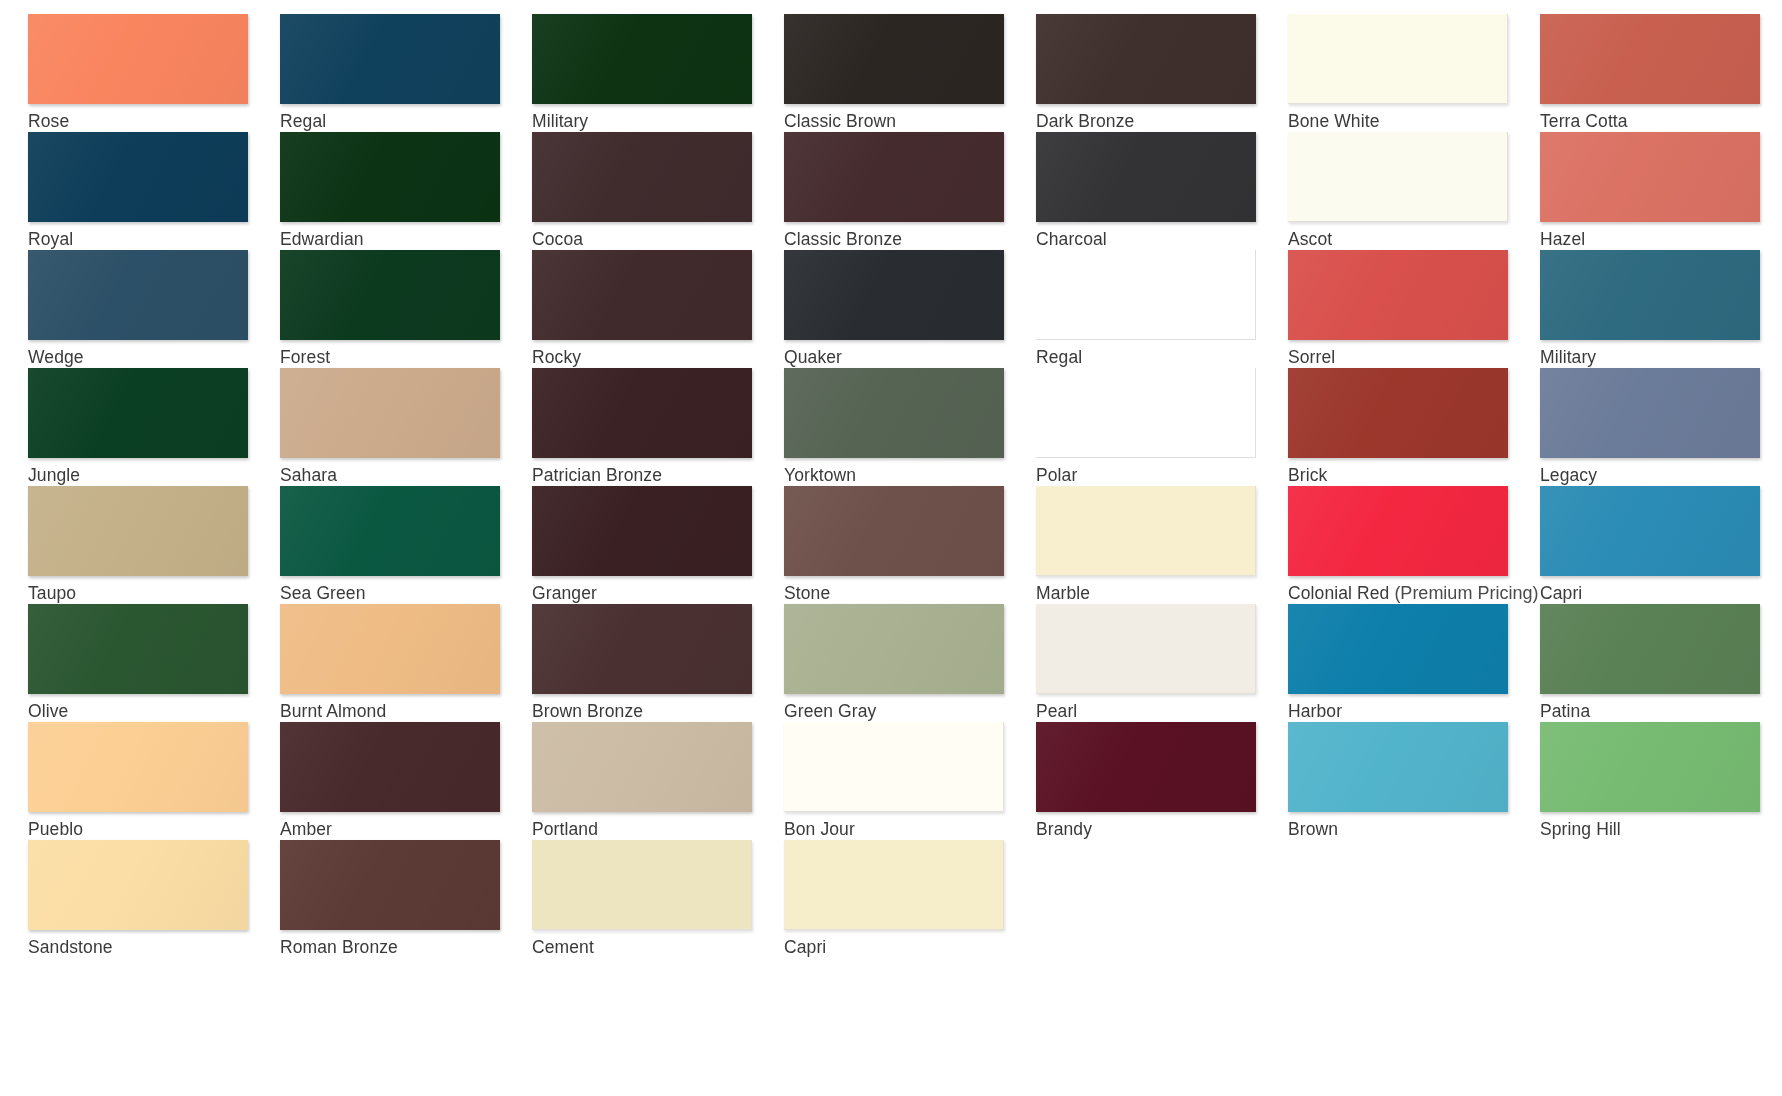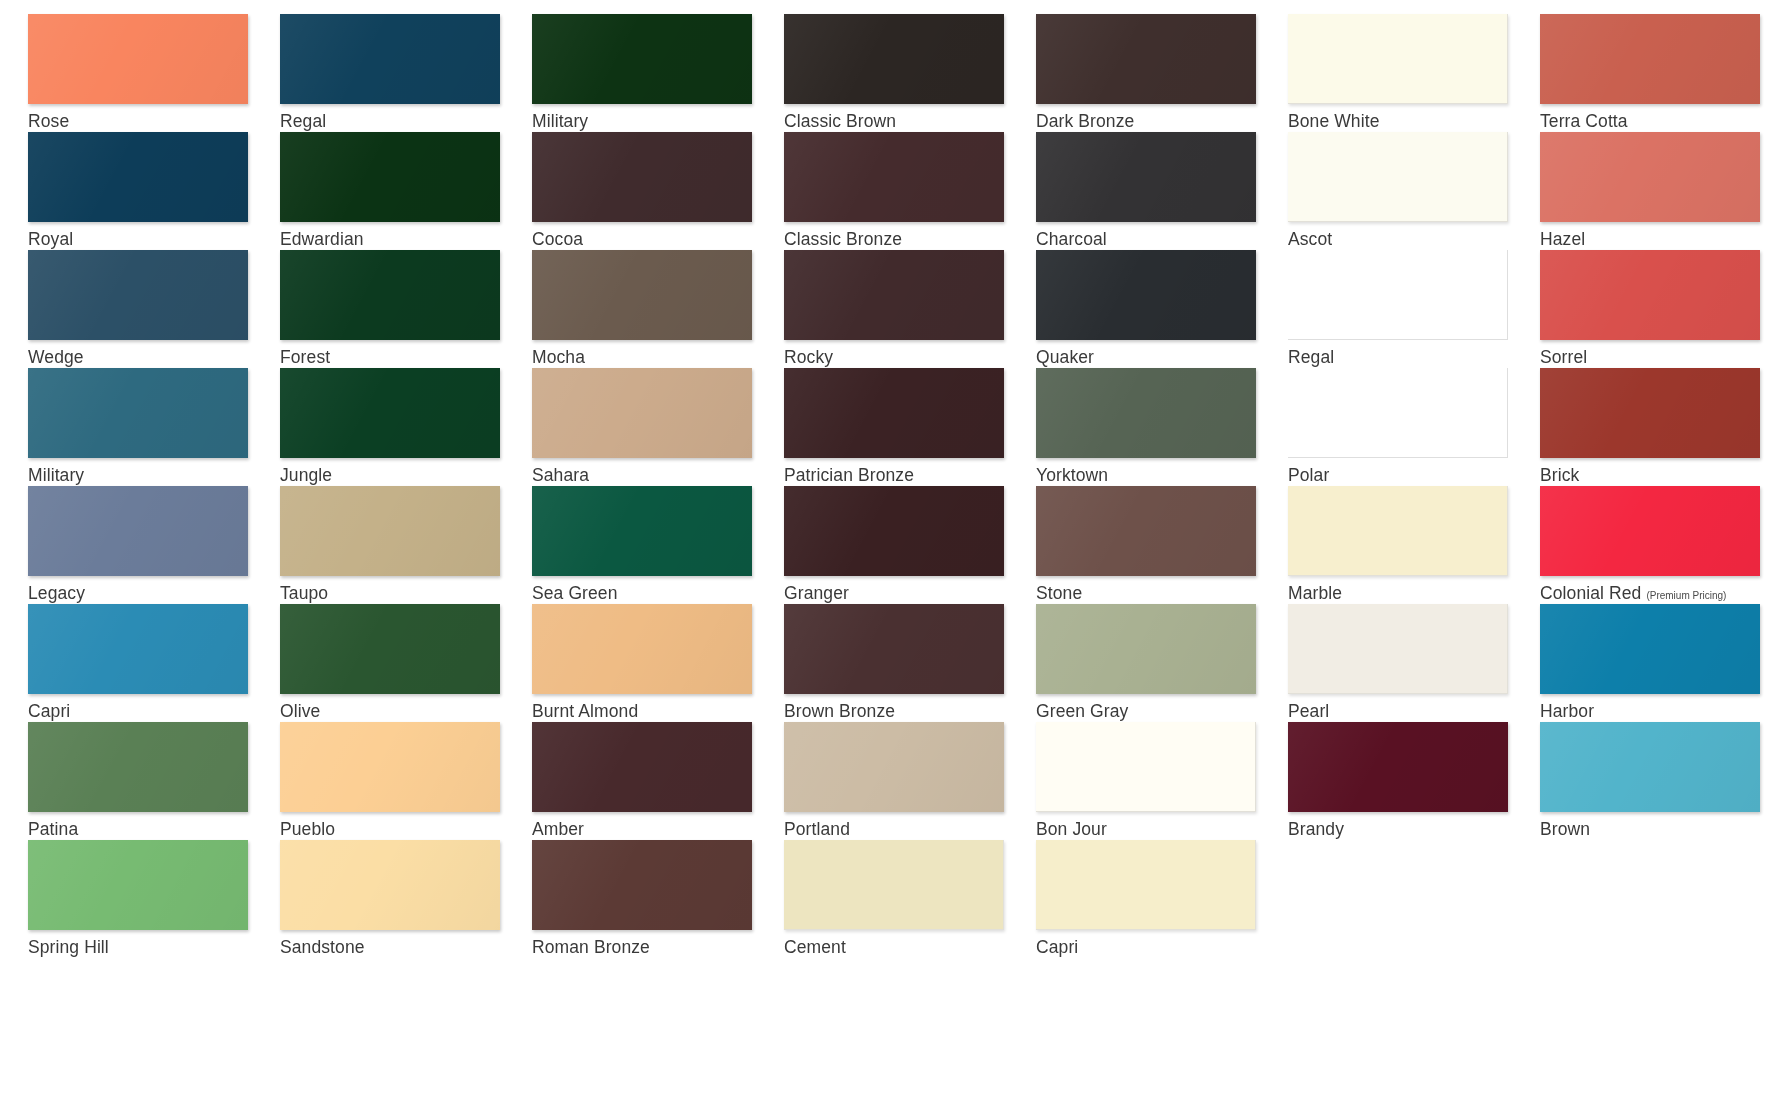--- a/index.html
+++ b/index.html
@@ -66,21 +66,21 @@
   .chip-label {
     margin-top: 7px;
     font-size: 17.5px;
     line-height: 20px;
     color: #3a3a3a;
     letter-spacing: 0.1px;
     white-space: nowrap;
   }
 
   .chip-note {
-    font-size: 10px;
+    font-size: 18px;
     color: #4a4a4a;
     letter-spacing: 0px;
   }
 </style>
 </head>
 <body>
 
 <div id="palette-grid">
     <div class="swatch-cell">
       <div class="chip" style="background: rgb(249, 133, 95);"></div>
@@ -140,24 +140,20 @@
     </div>
     <div class="swatch-cell">
       <div class="chip" style="background: rgb(44, 80, 103);"></div>
       <div class="chip-label"><span>Wedge</span></div>
     </div>
     <div class="swatch-cell">
       <div class="chip" style="background: rgb(12, 58, 31);"></div>
       <div class="chip-label"><span>Forest</span></div>
     </div>
     <div class="swatch-cell">
-      <div class="chip" style="background: rgb(107, 91, 78);"></div>
-      <div class="chip-label"><span>Mocha</span></div>
-    </div>
-    <div class="swatch-cell">
       <div class="chip" style="background: rgb(65, 42, 44);"></div>
       <div class="chip-label"><span>Rocky</span></div>
     </div>
     <div class="swatch-cell">
       <div class="chip" style="background: rgb(41, 45, 49);"></div>
       <div class="chip-label"><span>Quaker</span></div>
     </div>
     <div class="swatch-cell">
       <div class="chip white" style="background: rgb(255, 255, 255);"></div>
       <div class="chip-label"><span>Regal</span></div>

